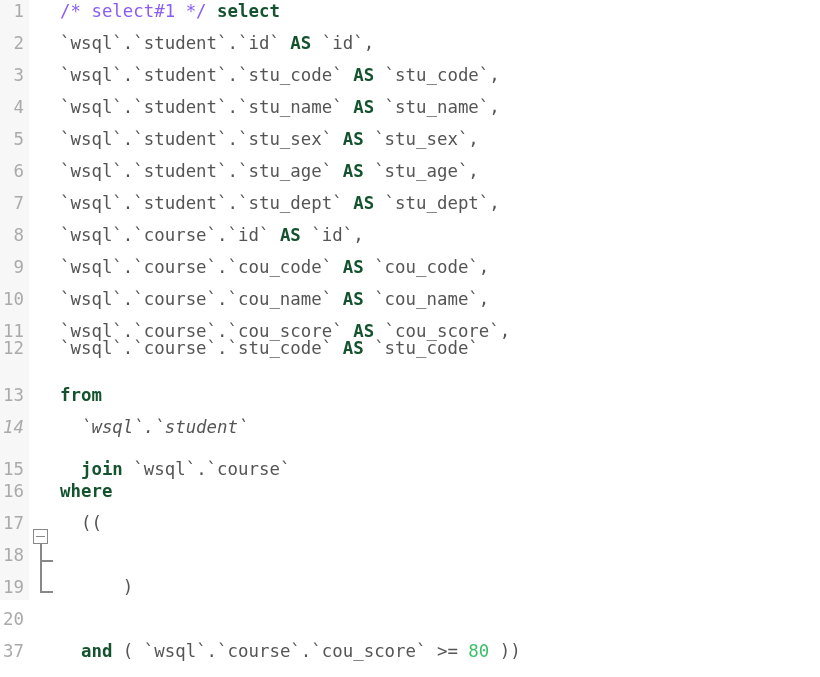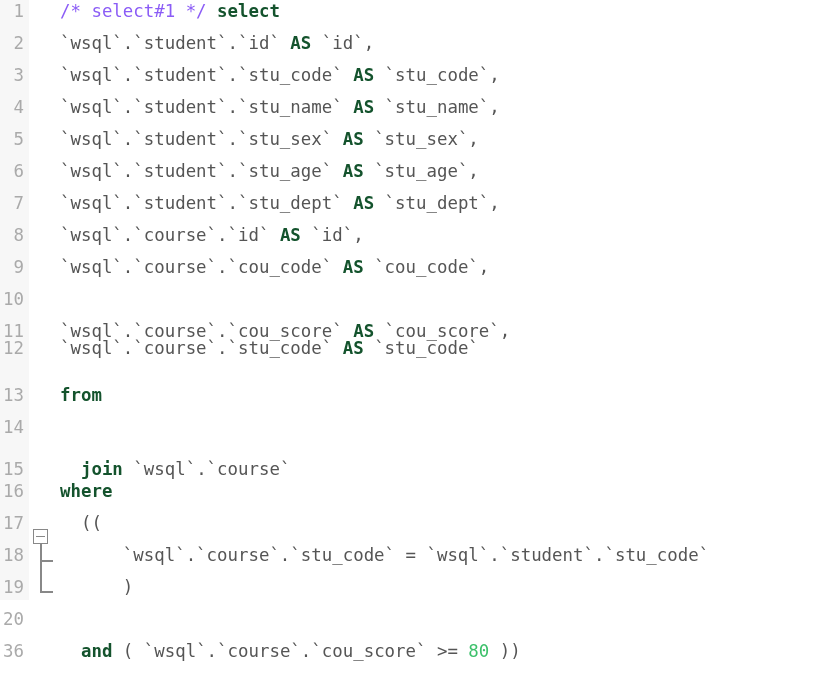--- a/index.html
+++ b/index.html
@@ -27,30 +27,30 @@
   <div id="lines">
       <div class="line" style="top: -5px;"><span class="ln">1</span><span class="code"><span class="cm">/* select#1 */ </span><span class="kw">select</span></span></div>
       <div class="line" style="top: 27px;"><span class="ln">2</span><span class="code"><span class="tx">`wsql`.`student`.`id` </span><span class="kw">AS</span><span class="tx"> `id`,</span></span></div>
       <div class="line" style="top: 59px;"><span class="ln">3</span><span class="code"><span class="tx">`wsql`.`student`.`stu_code` </span><span class="kw">AS</span><span class="tx"> `stu_code`,</span></span></div>
       <div class="line" style="top: 91px;"><span class="ln">4</span><span class="code"><span class="tx">`wsql`.`student`.`stu_name` </span><span class="kw">AS</span><span class="tx"> `stu_name`,</span></span></div>
       <div class="line" style="top: 123px;"><span class="ln">5</span><span class="code"><span class="tx">`wsql`.`student`.`stu_sex` </span><span class="kw">AS</span><span class="tx"> `stu_sex`,</span></span></div>
       <div class="line" style="top: 155px;"><span class="ln">6</span><span class="code"><span class="tx">`wsql`.`student`.`stu_age` </span><span class="kw">AS</span><span class="tx"> `stu_age`,</span></span></div>
       <div class="line" style="top: 187px;"><span class="ln">7</span><span class="code"><span class="tx">`wsql`.`student`.`stu_dept` </span><span class="kw">AS</span><span class="tx"> `stu_dept`,</span></span></div>
       <div class="line" style="top: 219px;"><span class="ln">8</span><span class="code"><span class="tx">`wsql`.`course`.`id` </span><span class="kw">AS</span><span class="tx"> `id`,</span></span></div>
       <div class="line" style="top: 251px;"><span class="ln">9</span><span class="code"><span class="tx">`wsql`.`course`.`cou_code` </span><span class="kw">AS</span><span class="tx"> `cou_code`,</span></span></div>
-      <div class="line" style="top: 283px;"><span class="ln">10</span></div>
+      <div class="line" style="top: 283px;"><span class="ln">10</span><span class="code"><span class="tx">`wsql`.`course`.`cou_name` </span><span class="kw">AS</span><span class="tx"> `cou_name`,</span></span></div>
       <div class="line" style="top: 315px;"><span class="ln">11</span><span class="code"><span class="tx">`wsql`.`course`.`cou_score` </span><span class="kw">AS</span><span class="tx"> `cou_score`,</span></span></div>
       <div class="line" style="top: 332px;"><span class="ln">12</span><span class="code"><span class="tx">`wsql`.`course`.`stu_code` </span><span class="kw">AS</span><span class="tx"> `stu_code`</span></span></div>
       <div class="line" style="top: 379px;"><span class="ln">13</span><span class="code"><span class="kw">from</span></span></div>
-      <div class="line" style="top: 411px;"><span class="ln">14</span></div>
+      <div class="line" style="top: 411px; font-style: italic;"><span class="ln">14</span><span class="code"><span class="tx">  `wsql`.`student`</span></span></div>
       <div class="line" style="top: 453px; padding-left: 45px;"><span class="ln">15</span><span class="code"><span class="tx">  </span><span class="kw">join</span><span class="tx"> `wsql`.`course`</span></span></div>
       <div class="line" style="top: 475px;"><span class="ln">16</span><span class="code"><span class="kw">where</span></span></div>
       <div class="line" style="top: 507px;"><span class="ln">17</span><span class="code"><span class="tx">  ((</span></span></div>
-      <div class="line" style="top: 539px;"><span class="ln">18</span><span class="code"><span class="tx">      `wsql`.`course`.`stu_code` = `wsql`.`student`.`stu_code`</span></span></div>
+      <div class="line" style="top: 539px;"><span class="ln">18</span></div>
       <div class="line" style="top: 571px;"><span class="ln">19</span><span class="code"><span class="tx">      )</span></span></div>
       <div class="line" style="top: 603px;"><span class="ln">20</span></div>
-      <div class="line" style="top: 635px;"><span class="ln">36</span><span class="code"><span class="tx">  </span><span class="kw">and</span><span class="tx"> ( `wsql`.`course`.`cou_score` &gt;= </span><span class="num">80</span><span class="tx"> ))</span></span></div>
+      <div class="line" style="top: 635px;"><span class="ln">37</span><span class="code"><span class="tx">  </span><span class="kw">and</span><span class="tx"> ( `wsql`.`course`.`cou_score` &gt;= </span><span class="num">80</span><span class="tx"> ))</span></span></div>
     </div>
   <div class="fold-box"></div>
   <div class="fold-line"></div>
   <div class="fold-tick1"></div>
   <div class="fold-tick2"></div>
 </div>
 
 </body></html>

